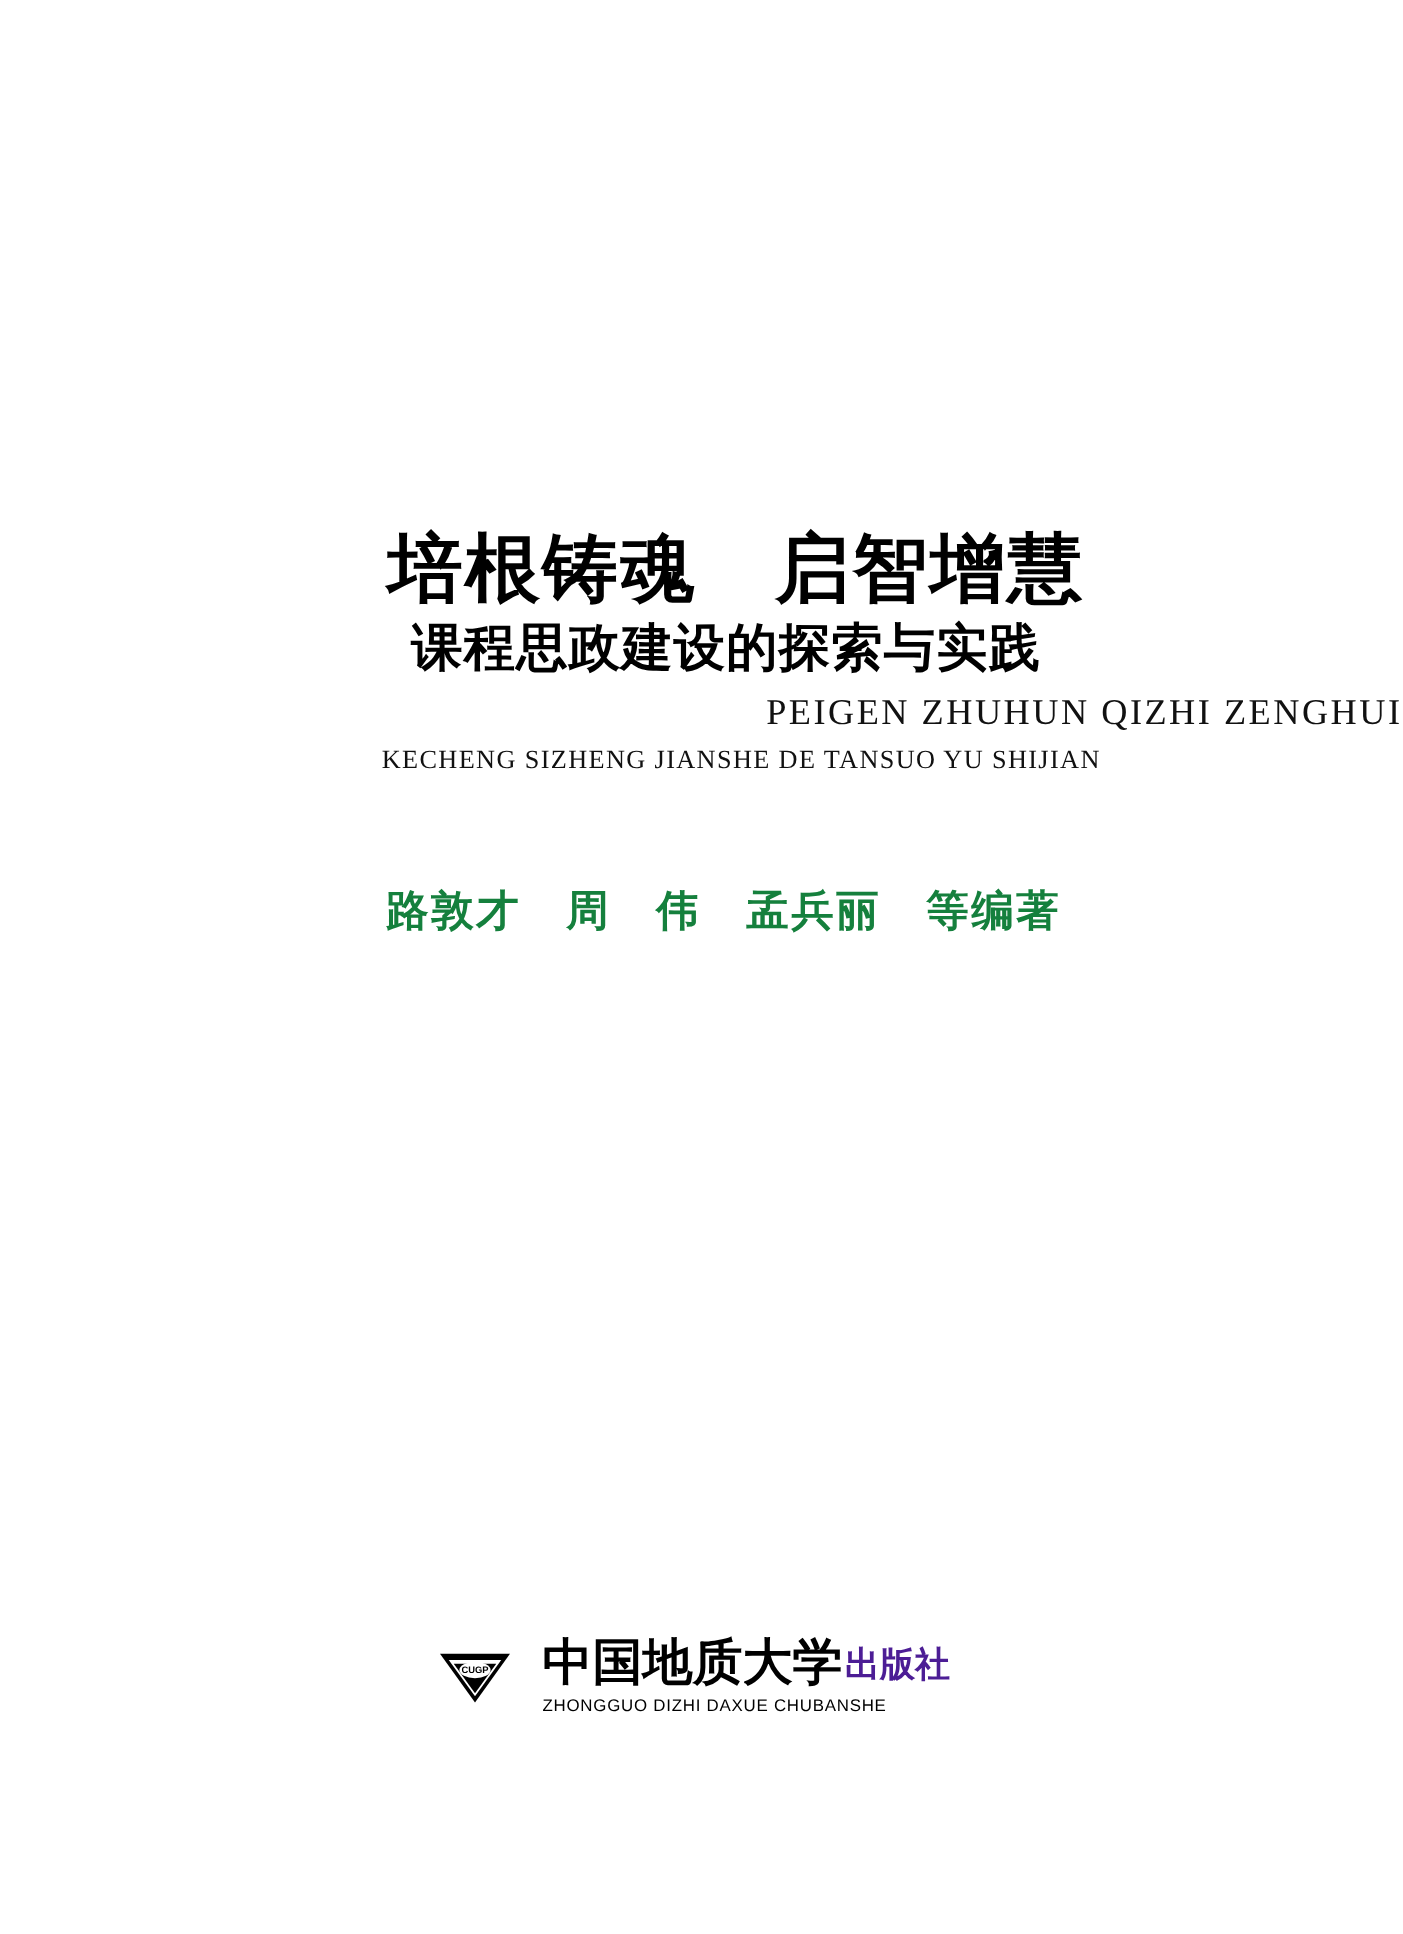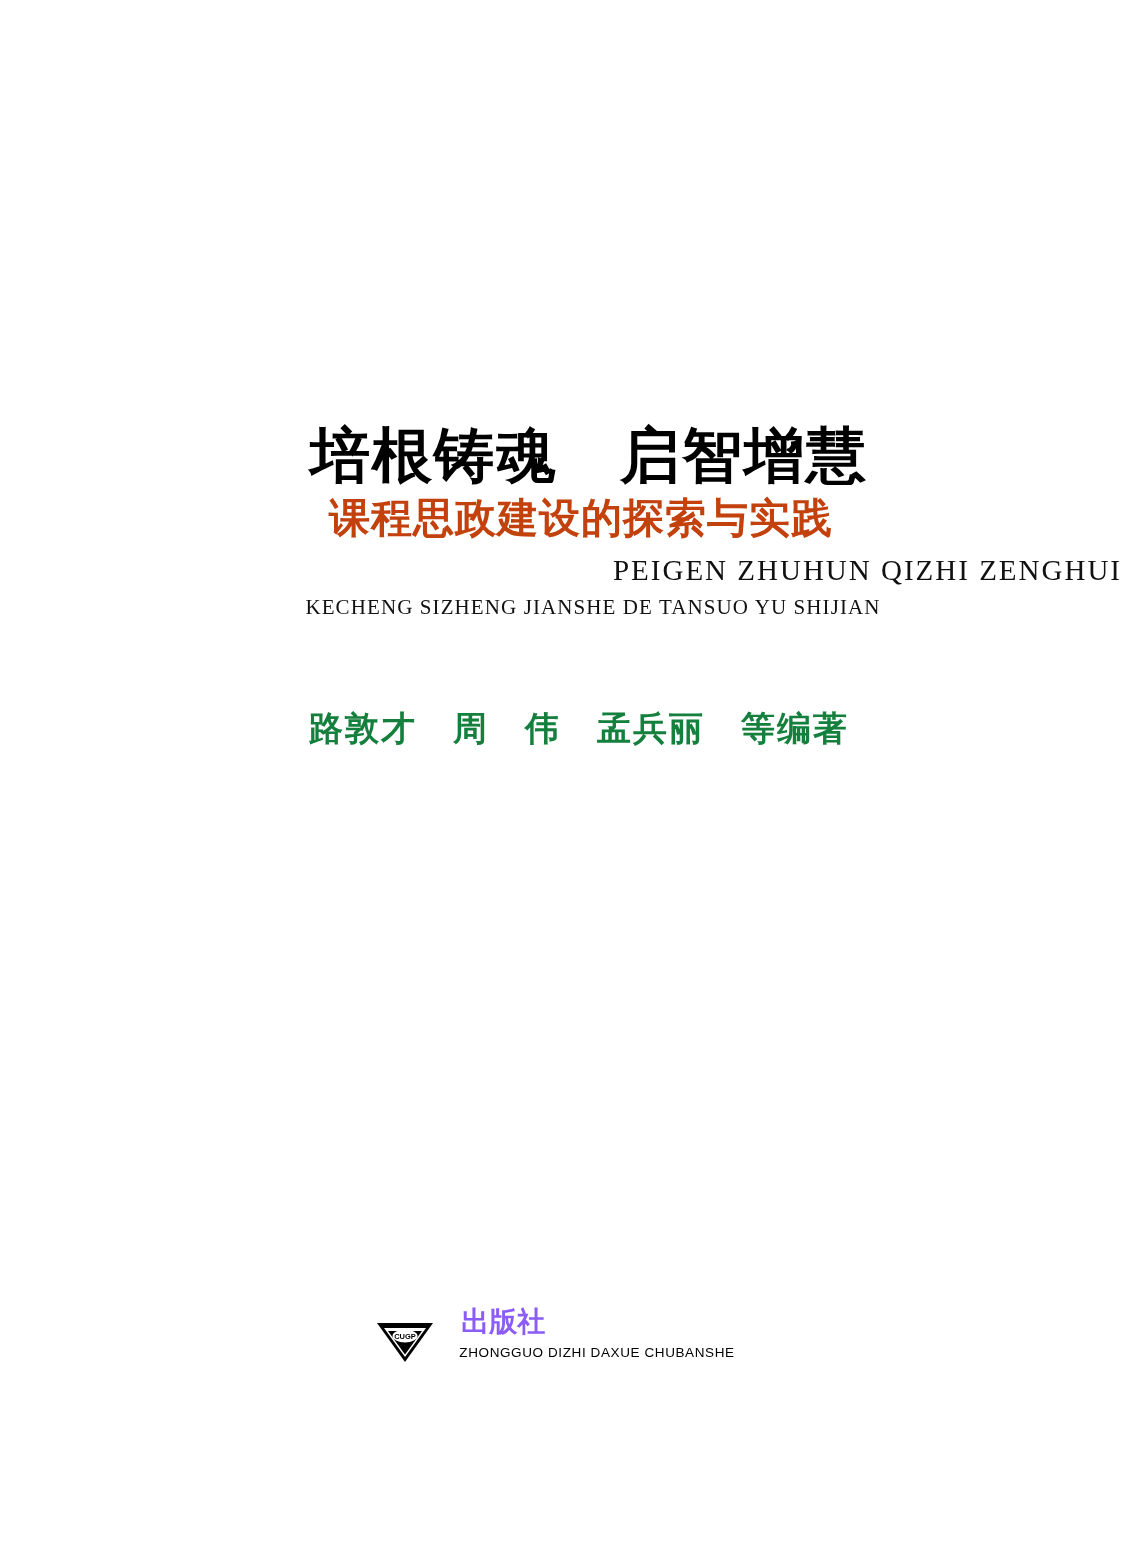--- a/index.html
+++ b/index.html
@@ -42,21 +42,21 @@
     padding-left: 56px;
     white-space: pre;
   }
 
   .sub-title {
     font-family: "DejaVu Sans", sans-serif;
     font-weight: 700;
     font-size: 41px;
     line-height: 1.25;
     letter-spacing: 1px;
-    color: #c2410c;
+    color: #000000;
     margin: 0;
     padding-left: 40px;
     white-space: pre;
   }
 
   .pinyin-1 {
     font-family: Liberation Serif, serif;
     font-weight: 400;
     font-size: 29px;
     letter-spacing: 2.0px;
@@ -137,21 +137,21 @@
     letter-spacing: 0px;
     color: #000000;
     line-height: 1;
   }
 
   .publisher-name-cn2 {
     font-family: "DejaVu Sans", sans-serif;
     font-weight: 700;
     font-size: 28px;
     letter-spacing: 0px;
-    color: #8b5cf6;
+    color: #4c1d95;
     line-height: 1;
     margin-left: 2px;
     position: relative;
     top: -2px;
   }
 
   .publisher-pinyin {
     font-family: "Liberation Sans", sans-serif;
     font-weight: 400;
     font-size: 13.5px;
@@ -183,20 +183,21 @@
           <path d="M4 14 L116 14 L60 92 Z" fill="#000000"></path>
           <path d="M18 24 L102 24 L60 82 Z" fill="#ffffff"></path>
           <path d="M26 30 L94 30 L60 77 Z" fill="#000000"></path>
           <ellipse cx="60" cy="40" rx="25" ry="13" fill="#ffffff"></ellipse>
           <text x="60" y="45" font-family="Liberation Sans, sans-serif" font-size="15" font-weight="700" text-anchor="middle" fill="#000000">CUGP</text>
         </svg>
       </span>
 
       <span class="publisher-text">
         <span class="publisher-name">
+          <span class="publisher-name-cn">中国地质大学</span>
           <span class="publisher-name-cn2">出版社</span>
         </span>
         <span class="publisher-pinyin">ZHONGGUO DIZHI DAXUE CHUBANSHE</span>
       </span>
 
     </div>
   </div>
 
 </div>
 

